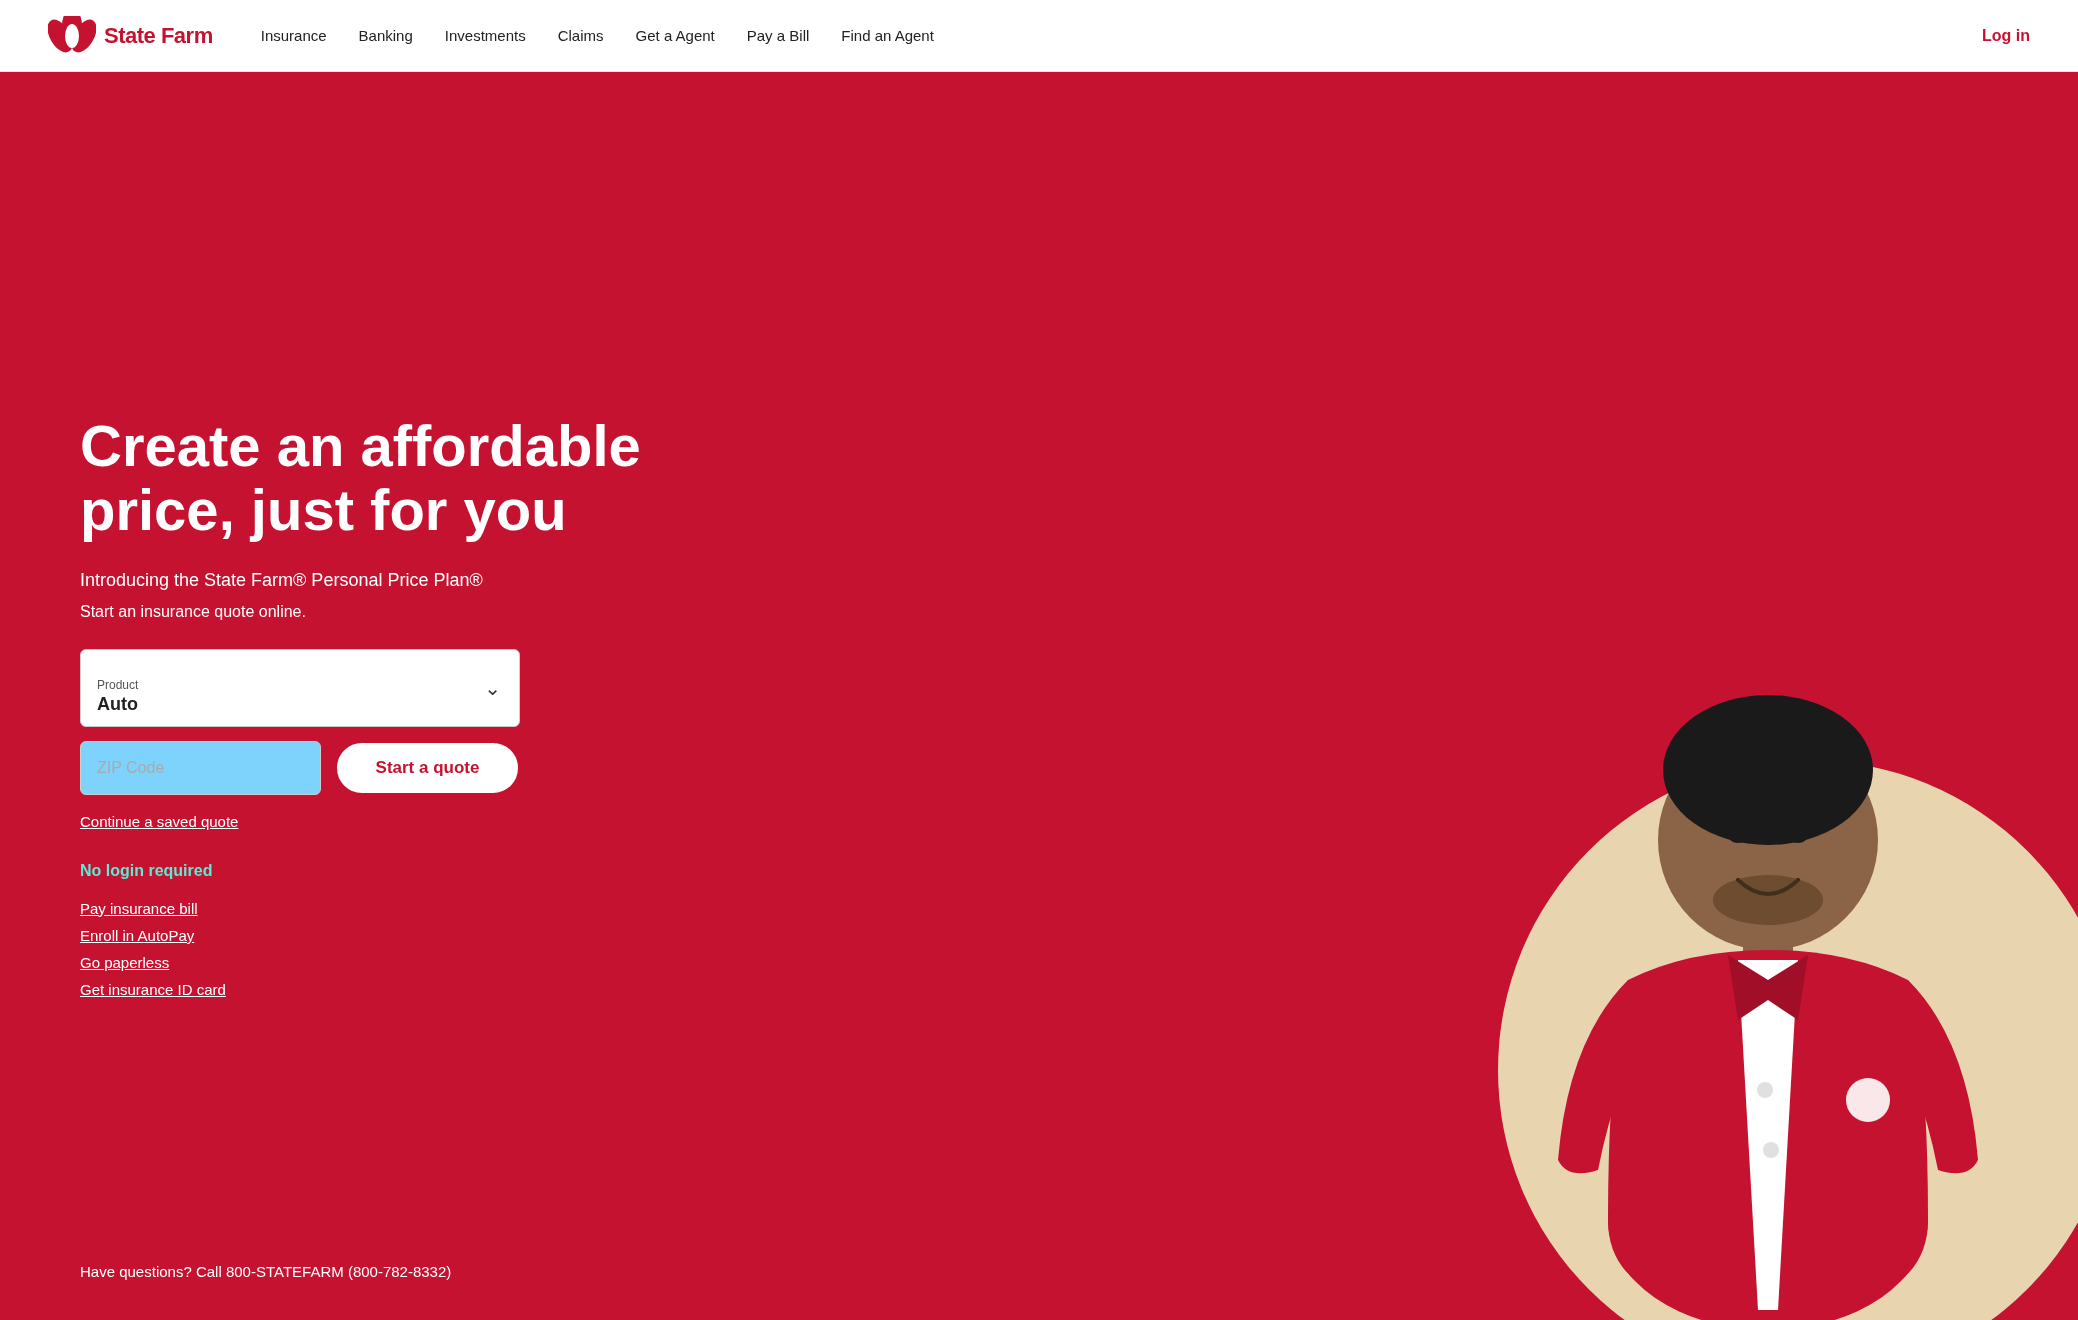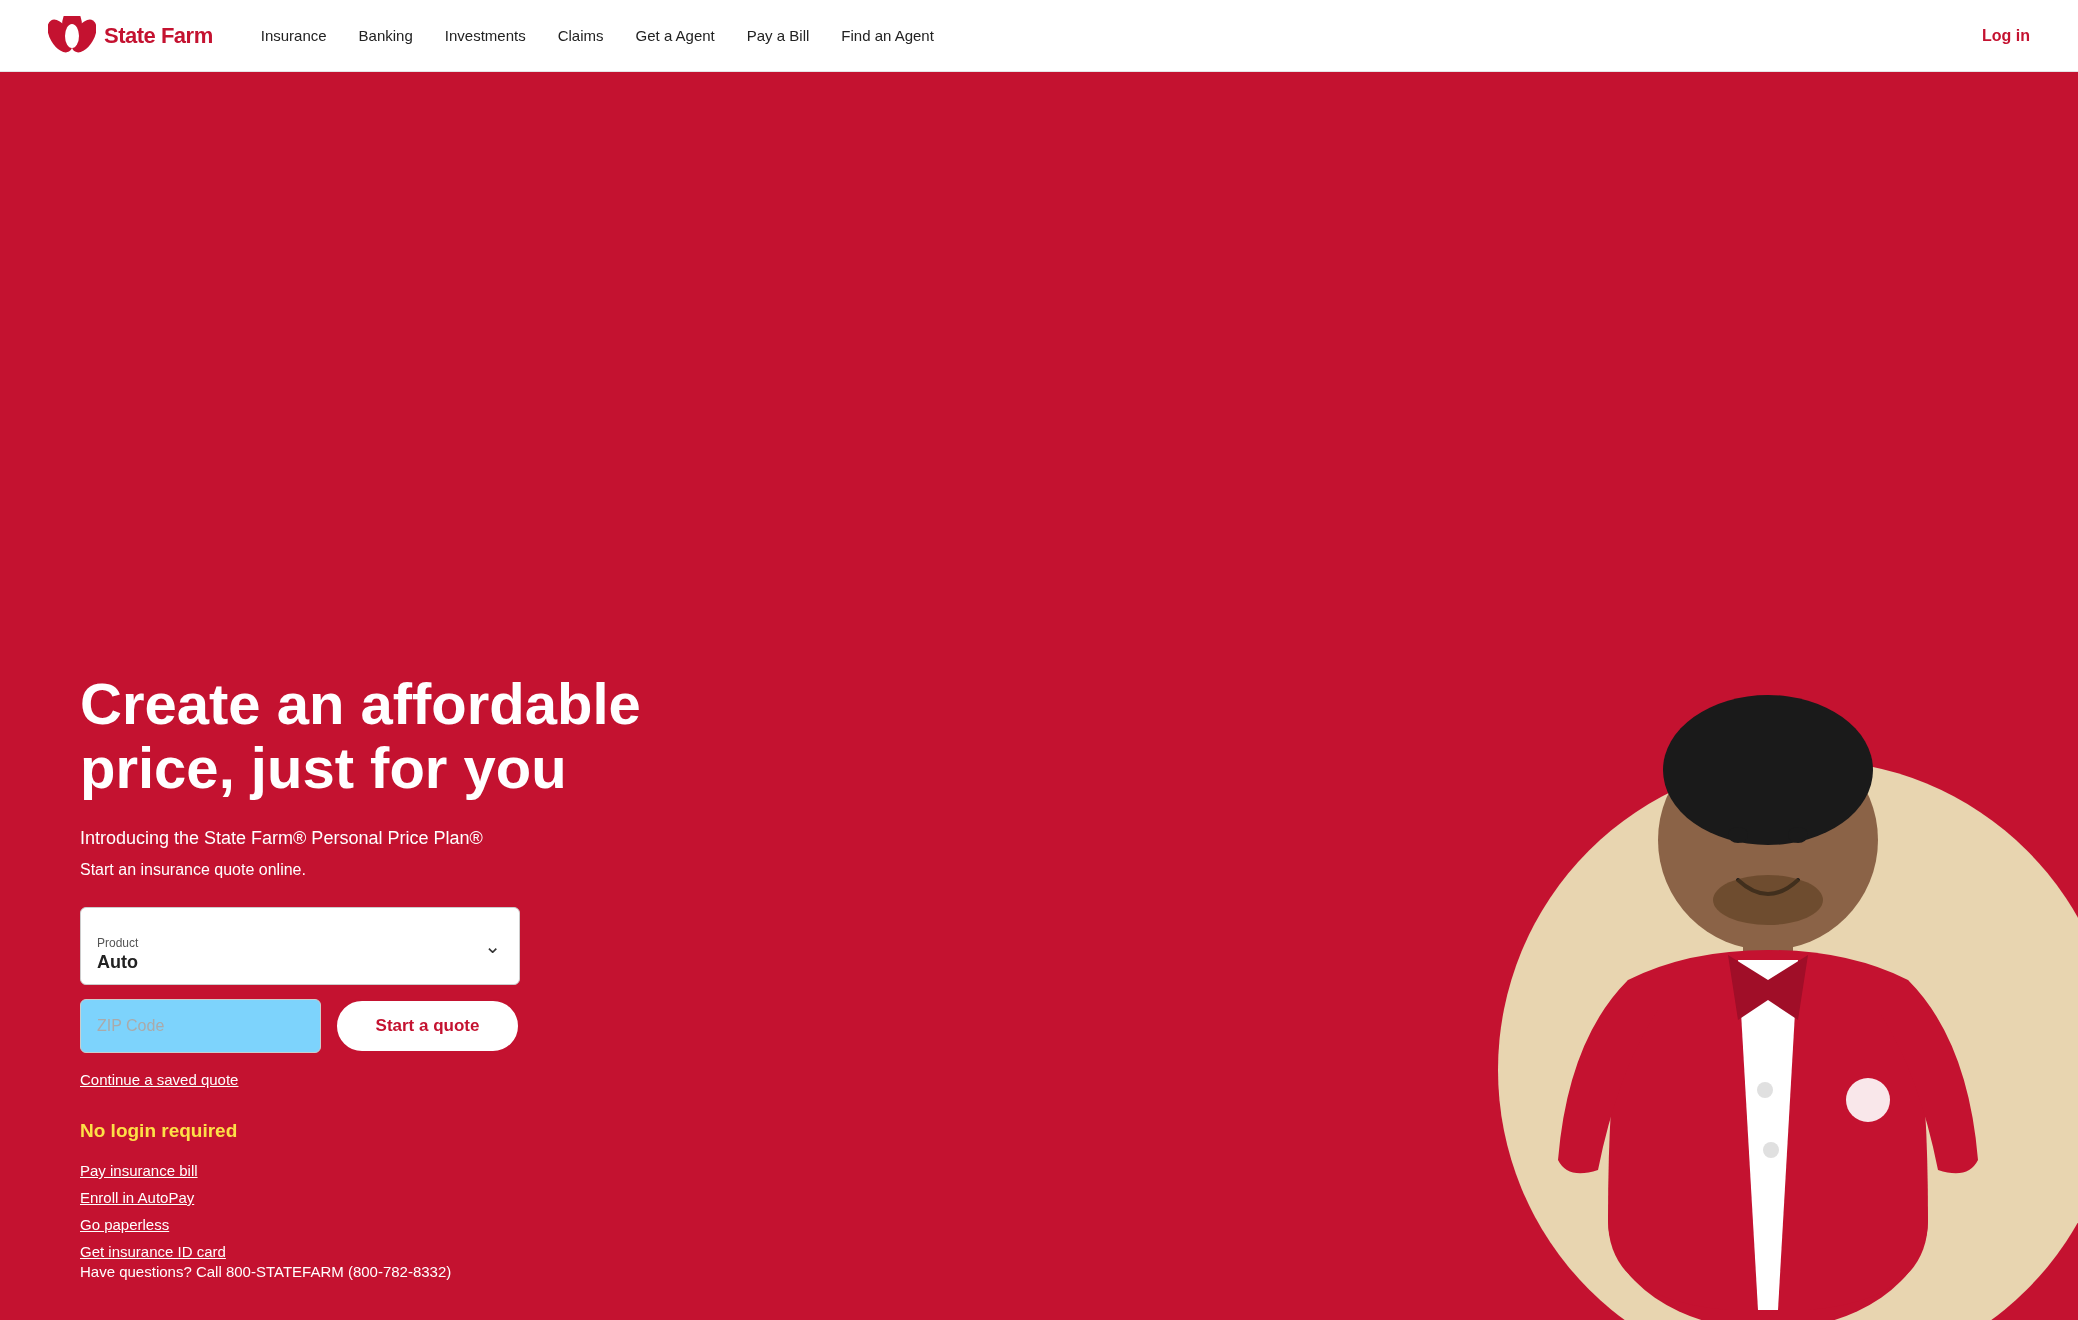--- a/index.html
+++ b/index.html
@@ -57,21 +57,21 @@
       text-decoration: none;
     }
 
     
     .hero {
       background-color: #c41230;
       min-height: calc(100vh - 72px);
       position: relative;
       overflow: hidden;
       display: flex;
-      align-items: flex-end;
+      align-items: center;
       padding: 80px 80px 60px 80px;
     }
     .hero-content {
       position: relative;
       z-index: 2;
       max-width: 600px;
     }
     .hero-headline {
       font-size: 58px;
       font-weight: 800;
@@ -174,23 +174,23 @@
       display: inline-block;
     }
 
     
     .actions-row {
       display: flex;
       gap: 60px;
       margin-top: 32px;
     }
     .action-group h3 {
-      font-size: 19px;
+      font-size: 16px;
       font-weight: 700;
-      color: #fde047;
+      color: #5eead4;
       margin-bottom: 20px;
     }
     .action-links {
       display: flex;
       flex-direction: column;
       gap: 10px;
     }
     .action-link {
       color: #fff;
       font-size: 15px;

